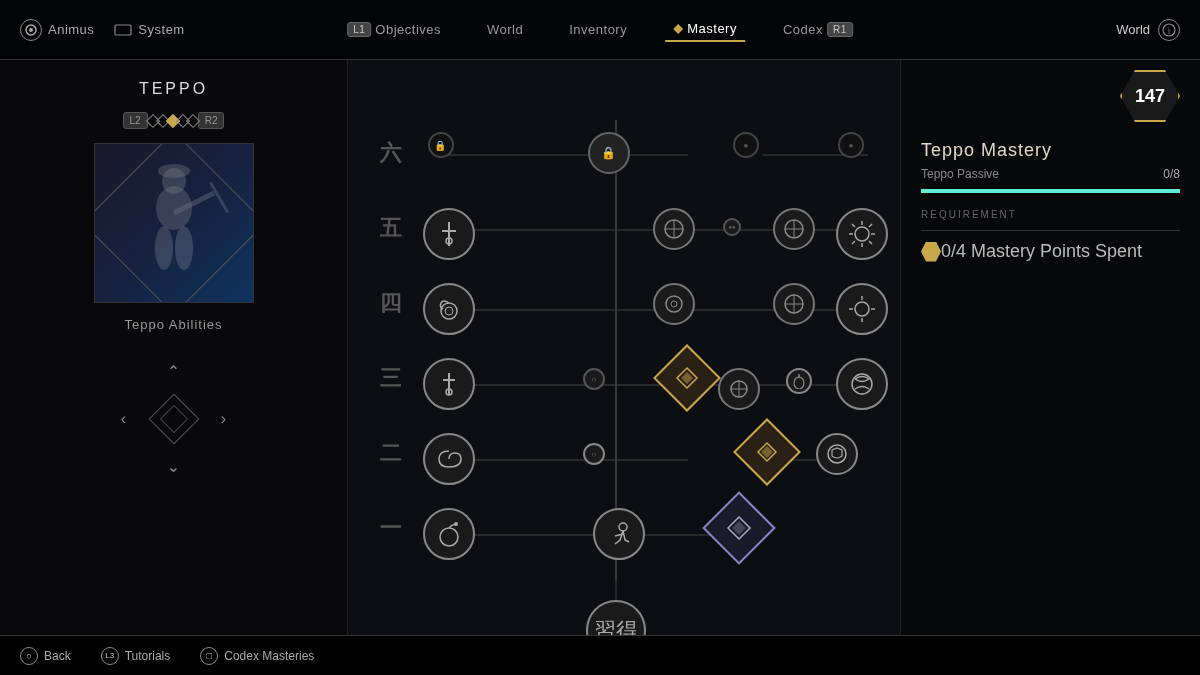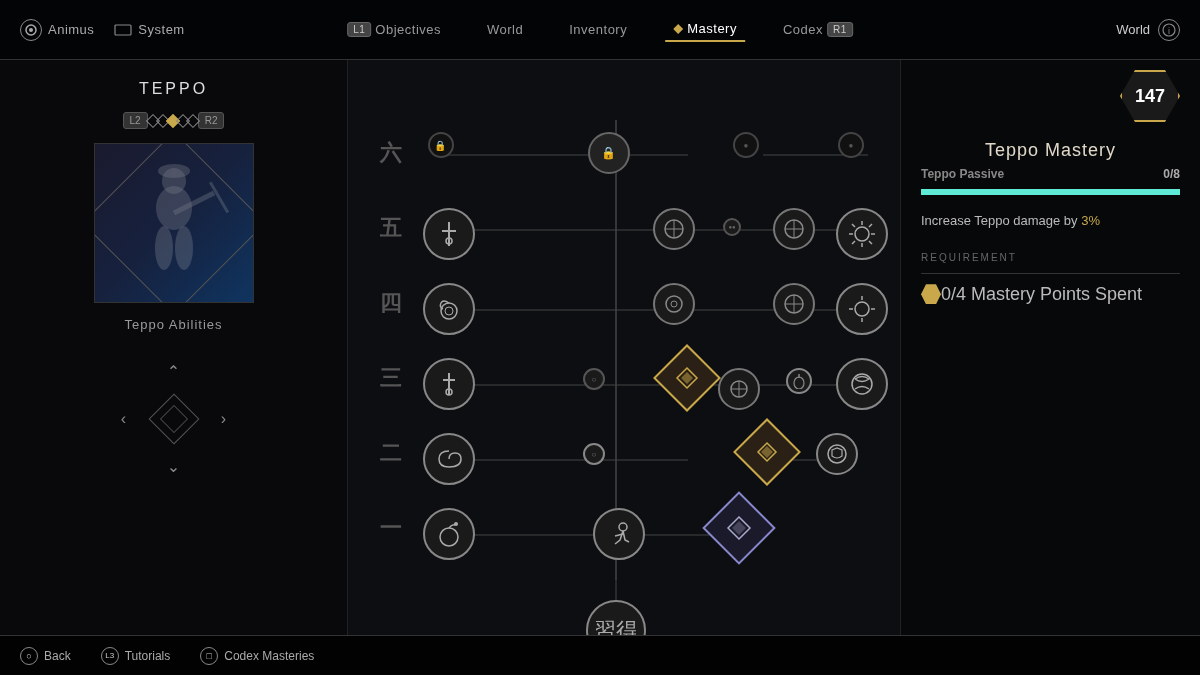--- a/index.html
+++ b/index.html
@@ -234,31 +234,29 @@
       justify-content: center;
       font-size: 18px;
       font-weight: bold;
       color: #fff;
     }
     .mastery-title {
       font-size: 18px;
       color: #e0d8c8;
       margin-bottom: 6px;
       letter-spacing: 1px;
-      text-align: center;
     }
     .mastery-subtitle {
       font-size: 12px;
       color: #888;
       display: flex;
       justify-content: space-between;
       padding-bottom: 8px;
-      border-bottom: 6px solid #5eead4;
+      border-bottom: 4px solid #5eead4;
       margin-bottom: 16px;
-      font-weight: bold;
     }
     .mastery-value {
       color: #aaa;
     }
     .mastery-desc {
       font-size: 13px;
       color: #bbb;
       line-height: 1.6;
       margin-bottom: 20px;
     }
@@ -788,24 +786,20 @@
   </div>
 
   <div class="right-panel">
     <div style="margin-top:60px;">
       <div class="mastery-title">Teppo Mastery</div>
       <div class="mastery-subtitle">
         <span>Teppo Passive</span>
         <span class="mastery-value">0/8</span>
       </div>
 
-      <div class="mastery-desc">
-        <span>Increase Teppo damage by</span>
-        <em>3%</em>
-      </div>
 
       <div class="requirement-label">REQUIREMENT</div>
       <div class="req-divider"></div>
 
       <div class="req-item">
         <div class="req-hex">
           <svg width="16" height="16" viewBox="0 0 16 16">
             <polygon points="8,1 14,4.5 14,11.5 8,15 2,11.5 2,4.5" fill="#c8a84b" stroke="#c8a84b" stroke-width="0.5"></polygon>
           </svg>
         </div>

